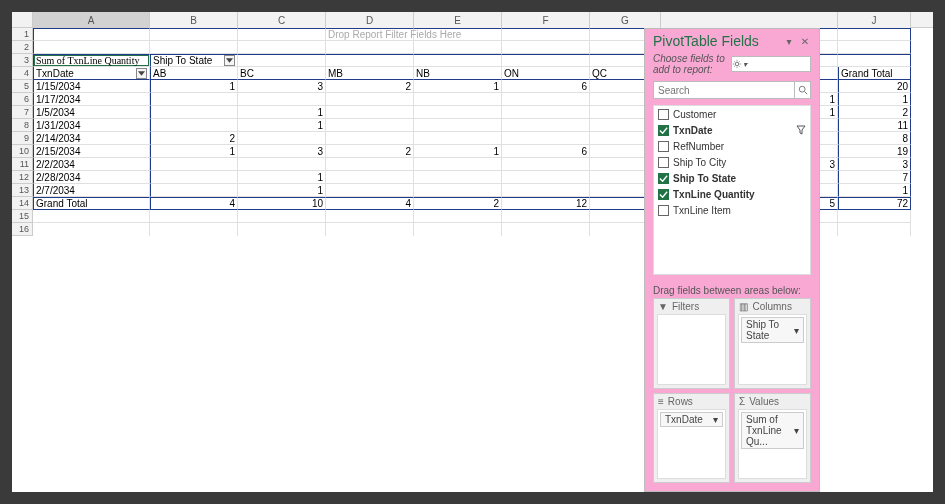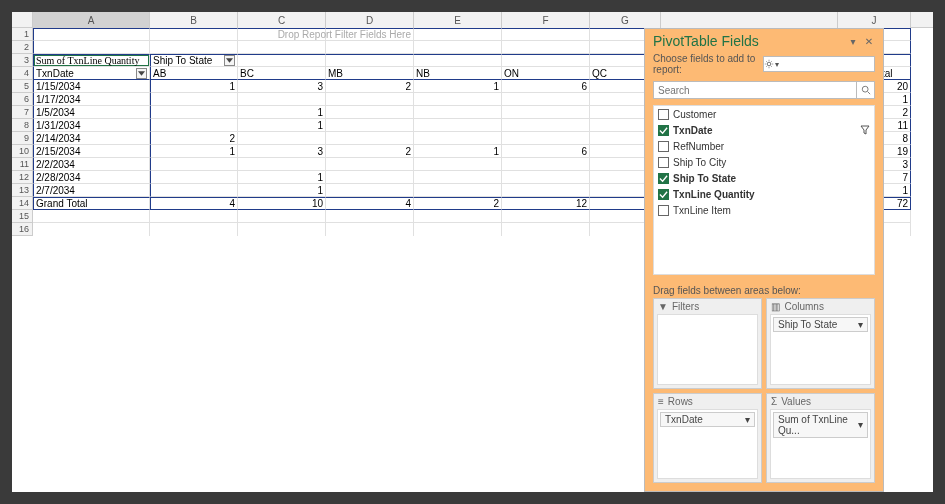--- a/index.html
+++ b/index.html
@@ -43,29 +43,29 @@
 
   
   .active-cell { box-shadow: inset 0 0 0 1px #217346; font-family: Liberation Serif, serif; }
 
   
   .dd-btn { width: 11px; height: 11px; border: 1px solid #888; background: #f5f5f5; display: inline-flex; align-items: center; justify-content: center; margin-left: auto; }
   .dd-btn svg { width: 7px; height: 5px; }
 
   
   .panel {
-    position: absolute; top: 16px; left: 632px; width: 240px; height: 464px;
-    background: #fdba74; border: 1px solid #bbb; font-size: 10px; color: #444;
+    position: absolute; top: 16px; left: 632px; width: 176px; height: 464px;
+    background: #f9a8d4; border: 1px solid #bbb; font-size: 10px; color: #444;
     display: flex; flex-direction: column;
   }
   .panel-title-row { display:flex; align-items:center; padding:4px 6px 0 8px; }
   .panel-title { color:#217346; font-size:14px; flex:1; }
   .panel-ctrl { width:16px; height:16px; display:flex; align-items:center; justify-content:center; color:#666; cursor:pointer; }
   .panel-sub { padding: 4px 8px; display:flex; align-items:center; }
-  .panel-sub span { flex:1; font-size:10px; color:#555;}
+  .panel-sub span { flex:1; font-size:10px; color:#555;font-style:italic;}
   .gear { width:20px; height:16px; border:1px solid #bbb; display:flex; align-items:center; justify-content:center; background:#fff; }
   .gear svg { width:10px; height:10px;}
   .search-row { margin:2px 8px; display:flex; }
   .search-input { flex:1; height:18px; border:1px solid #bbb; font-size:10px; padding:4px 4px; outline:none; }
   .search-btn { width:18px; height:18px; border:1px solid #bbb; border-left:none; display:flex; align-items:center; justify-content:center; background:#fff;}
   .field-list { margin:4px 8px; background:#fff; border:1px solid #ddd; height:170px; overflow:auto; }
   .field-row { display:flex; align-items:center; height:16px; padding:0 4px; gap:4px;}
   .chk { width:11px; height:11px; border:1px solid #666; display:inline-flex; align-items:center; justify-content:center; background:#fff;}
   .chk.checked { background:#217346; border-color:#217346;}
   .chk.checked svg { width:9px; height:9px;}
@@ -121,21 +121,21 @@
       <div class="row-h">15</div>
       <div class="row-h">16</div>
     </div>
 
     <div class="cells">
 
       <div class="grid-row">
         <div class="cell w-A pt-top pt-left"></div>
         <div class="cell w-B pt-top"></div>
         <div class="cell w-C pt-top"></div>
-        <div class="cell w-D pt-top filter-note" style="justify-content:flex-end; overflow:visible; z-index:1;">
+        <div class="cell w-D pt-top filter-note" style="overflow:visible; z-index:1;">
             <span>Drop Report Filter Fields Here</span>
           </div>
         <div class="cell w-E pt-top"></div>
         <div class="cell w-F pt-top"></div>
         <div class="cell w-G pt-top"></div>
         <div class="cell w-I pt-top"></div>
         <div class="cell w-J pt-top pt-right"></div>
       </div>
 
       <div class="grid-row">

